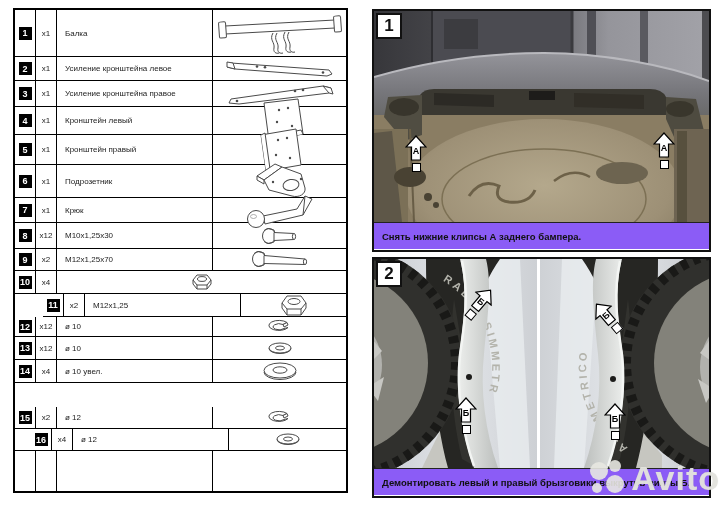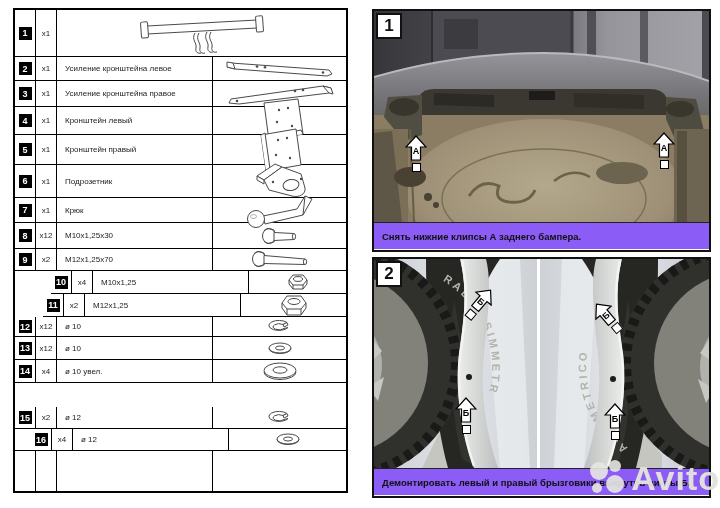--- a/index.html
+++ b/index.html
@@ -56,20 +56,21 @@
 
 <div class="page">
 
   <div class="parts-table" id="partsTable">
 
   <div class="prow" style="height: 47px;">
         <div class="c-num">
       <span class="badge">1</span>
         </div>
     <div class="c-qty">x1</div>
+    <div class="c-label">Балка</div>
     <div class="c-icon">
           <svg width="126" height="44" viewBox="0 0 126 44">
    <polygon points="8,15 118,9 118,17 8,23" fill="#fff" stroke="#4a4a4a" stroke-width="1"></polygon>
    <rect x="2" y="11" width="7" height="16" rx="1.5" fill="#fff" stroke="#4a4a4a" stroke-width="1" transform="rotate(-4 5 19)"></rect>
    <rect x="117" y="5" width="7" height="16" rx="1.5" fill="#fff" stroke="#4a4a4a" stroke-width="1" transform="rotate(-4 120 13)"></rect>
    <path d="M56,22 C52,29 58,31 57,37 C56,41 59,43 62,42" fill="none" stroke="#4a4a4a" stroke-width="1"></path>
    <path d="M60,22 C56,29 62,31 61,37 C60,41 63,43 66,42" fill="none" stroke="#4a4a4a" stroke-width="1"></path>
    <path d="M68,21 C64,28 70,30 69,36 C68,40 71,42 74,41" fill="none" stroke="#4a4a4a" stroke-width="1"></path>
    <path d="M72,21 C68,28 74,30 73,36 C72,40 75,42 78,41" fill="none" stroke="#4a4a4a" stroke-width="1"></path>
           </svg>
@@ -196,26 +197,25 @@
     <div class="c-label">M12x1,25x70</div>
     <div class="c-icon">
           <svg width="62" height="20" viewBox="0 0 62 20">
    <ellipse cx="10" cy="9" rx="6.5" ry="7.5" fill="#fff" stroke="#4a4a4a" stroke-width="1"></ellipse>
    <path d="M5,3.5 L9,1.5 L15,3 L16.5,9 L15,15 L9,16.5 L5,14.5" fill="none" stroke="#4a4a4a" stroke-width="1"></path>
    <polygon points="15,5.5 56,9 56,14.5 15,13.5" fill="#fff" stroke="#4a4a4a" stroke-width="1"></polygon>
    <ellipse cx="56" cy="11.8" rx="1.6" ry="2.8" fill="#fff" stroke="#4a4a4a" stroke-width="1"></ellipse>
           </svg>
         </div>
       </div>
-      <div class="prow" style="height: 23px; margin-left: 36px;">
+      <div class="prow" style="height: 23px;">
         <div class="c-num">
       <span class="badge">10</span>
         </div>
     <div class="c-qty">x4</div>
-    <div class="c-label">M10x1,25</div>
     <div class="c-icon">
           <svg width="26" height="20" viewBox="0 0 26 20">
    <polygon points="4,8 8,3 18,3 22,8 22,12 18,17 8,17 4,12" fill="#fff" stroke="#4a4a4a" stroke-width="1"></polygon>
    <polyline points="4,8 8,13 18,13 22,8" fill="none" stroke="#4a4a4a" stroke-width="1"></polyline>
             <line x1="8" y1="13" x2="8" y2="17" fill="none" stroke="#4a4a4a" stroke-width="1"></line>
             <line x1="18" y1="13" x2="18" y2="17" fill="none" stroke="#4a4a4a" stroke-width="1"></line>
    <ellipse cx="13" cy="7" rx="4.5" ry="2.4" fill="#fff" stroke="#4a4a4a" stroke-width="1"></ellipse>
           </svg>
         </div>
       </div>

